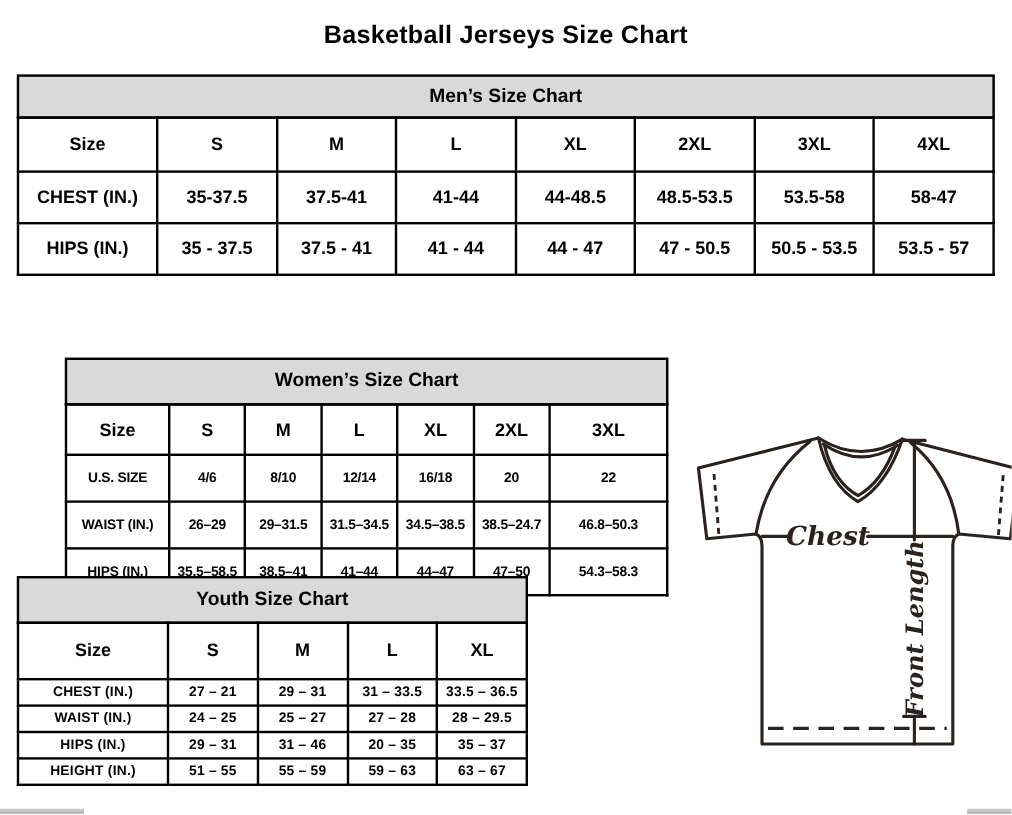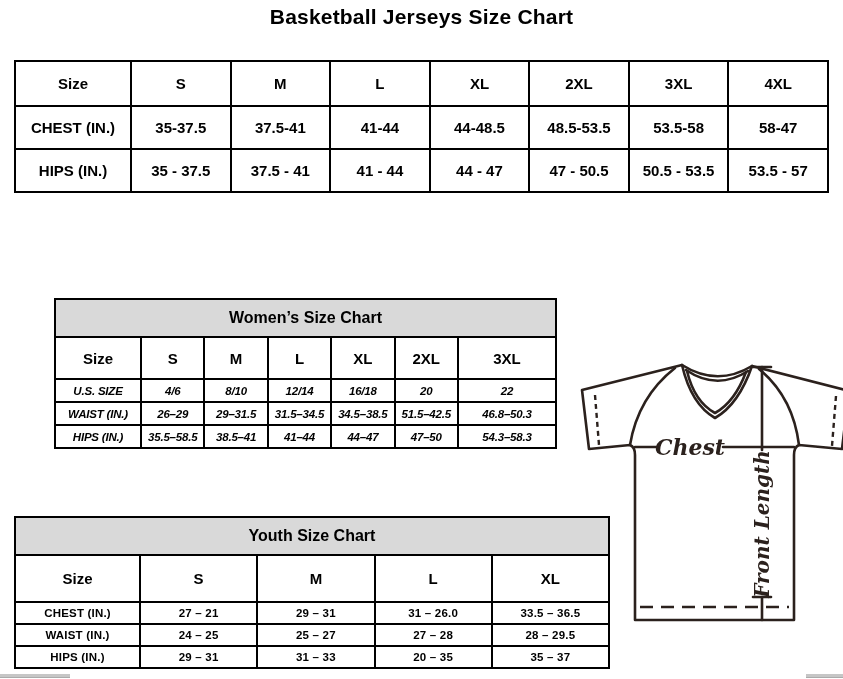--- a/index.html
+++ b/index.html
@@ -2,21 +2,21 @@
 <html><head>
 <meta charset="utf-8">
 <style>
   html,body{margin:0;padding:0;}
   body{
     width:843px;height:679px;position:relative;overflow:hidden;
     background:#ffffff;color:#000;
     font-family:"Liberation Sans",sans-serif;
   }
   .page-title{
-    position:absolute;top:5px;left:0;width:843px;
+    position:absolute;top:18px;left:0;width:843px;
     text-align:center;font-size:21px;font-weight:bold;letter-spacing:0.2px;
   }
   .tbl{position:absolute;box-sizing:border-box;}
   .tbl-title{
     display:flex;align-items:center;justify-content:center;
     font-weight:bold;font-size:16px;
     background:#d9d9d9;border:2px solid #000;box-sizing:border-box;
   }
   .tbl table{
     border-collapse:collapse;table-layout:fixed;width:100%;
@@ -30,27 +30,27 @@
   .men{left:14px;top:62px;width:815px;}
   .men .tbl-title{height:37px;}
   .men thead tr{height:45px;}
   .men tbody tr{height:43px;}
   .men th,.men td{font-size:15px;}
   .men th:first-child{width:114px;}
   
   .women{left:14px;top:298px;width:543px;padding-left:40px;}
   .women .tbl-title{height:40px;}
   .women thead tr{height:42px;}
-  .women tbody tr{height:23px;font-style:italic;}
+  .women tbody tr{height:39px;}
   .women th{font-size:15px;}
   .women td{font-size:11.5px;letter-spacing:-0.2px;}
   .women th:first-child{width:84px;}
   .women th:last-child{width:96px;}
   
-  .youth{left:14px;top:516px;width:596px;}
+  .youth{left:14px;top:480px;width:426px;}
   .youth .tbl-title{height:40px;}
   .youth thead tr{height:47px;}
   .youth tbody tr{height:22px;}
   .youth th{font-size:15px;}
   .youth td{font-size:11.5px;letter-spacing:0.2px;}
   .youth th:first-child{width:123px;}
   
   .jersey-wrap{position:absolute;left:572px;top:357px;width:287px;height:310px;}
   .diagram-text{
     font-family:"DejaVu Serif",serif;font-style:italic;font-weight:bold;
@@ -59,20 +59,21 @@
   .sb{position:absolute;height:4px;background:#c6c6c6;border-bottom:1px solid #ababab;box-sizing:border-box;}
   .sb-left{left:0;top:674px;width:70px;}
   .sb-right{left:806px;top:674px;width:37px;}
 </style>
 </head>
 <body>
 
 <div class="page-title">Basketball Jerseys Size Chart</div>
 
 <section class="tbl men">
+  <div class="tbl-title">Men’s Size Chart</div>
   <table>
     <thead>
         <tr>
           <th>Size</th>
           <th>S</th>
           <th>M</th>
           <th>L</th>
           <th>XL</th>
           <th>2XL</th>
           <th>3XL</th>
@@ -127,21 +128,21 @@
           <td>16/18</td>
           <td>20</td>
           <td>22</td>
         </tr>
         <tr>
           <td>WAIST (IN.)</td>
           <td>26–29</td>
           <td>29–31.5</td>
           <td>31.5–34.5</td>
           <td>34.5–38.5</td>
-          <td>51.5–42.5</td>
+          <td>38.5–24.7</td>
           <td>46.8–50.3</td>
         </tr>
         <tr>
           <td>HIPS (IN.)</td>
           <td>35.5–58.5</td>
           <td>38.5–41</td>
           <td>41–44</td>
           <td>44–47</td>
           <td>47–50</td>
           <td>54.3–58.3</td>
@@ -160,36 +161,43 @@
           <th>M</th>
           <th>L</th>
           <th>XL</th>
         </tr>
       </thead>
     <tbody>
         <tr>
           <td>CHEST (IN.)</td>
           <td>27 – 21</td>
           <td>29 – 31</td>
-          <td>31 – 26.0</td>
+          <td>31 – 33.5</td>
           <td>33.5 – 36.5</td>
         </tr>
         <tr>
           <td>WAIST (IN.)</td>
           <td>24 – 25</td>
           <td>25 – 27</td>
           <td>27 – 28</td>
           <td>28 – 29.5</td>
         </tr>
         <tr>
           <td>HIPS (IN.)</td>
           <td>29 – 31</td>
-          <td>31 – 33</td>
+          <td>31 – 46</td>
           <td>20 – 35</td>
           <td>35 – 37</td>
+        </tr>
+        <tr>
+          <td>HEIGHT (IN.)</td>
+          <td>51 – 55</td>
+          <td>55 – 59</td>
+          <td>59 – 63</td>
+          <td>63 – 67</td>
         </tr>
       </tbody>
   </table>
 </section>
 
 <div class="jersey-wrap">
   <svg width="287" height="310" viewBox="0 0 287 310" xmlns="http://www.w3.org/2000/svg">
     <g stroke="#2b211d" stroke-width="2.6" fill="none" stroke-linejoin="round" stroke-linecap="round">
 
       <path d="M110,8 L10,33 L17,92 L58,88 Q63,90 63,98 L63,263 L222,263 L222,98 Q222,90 227,88 L270,92 L277,34 L180,9"></path>

